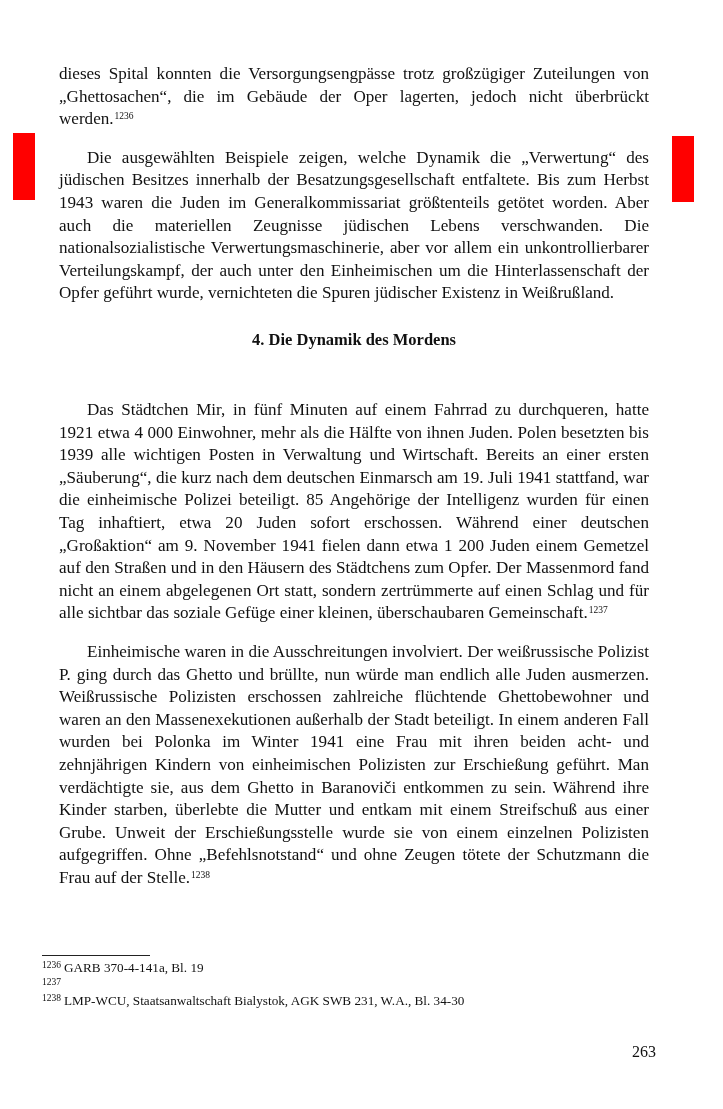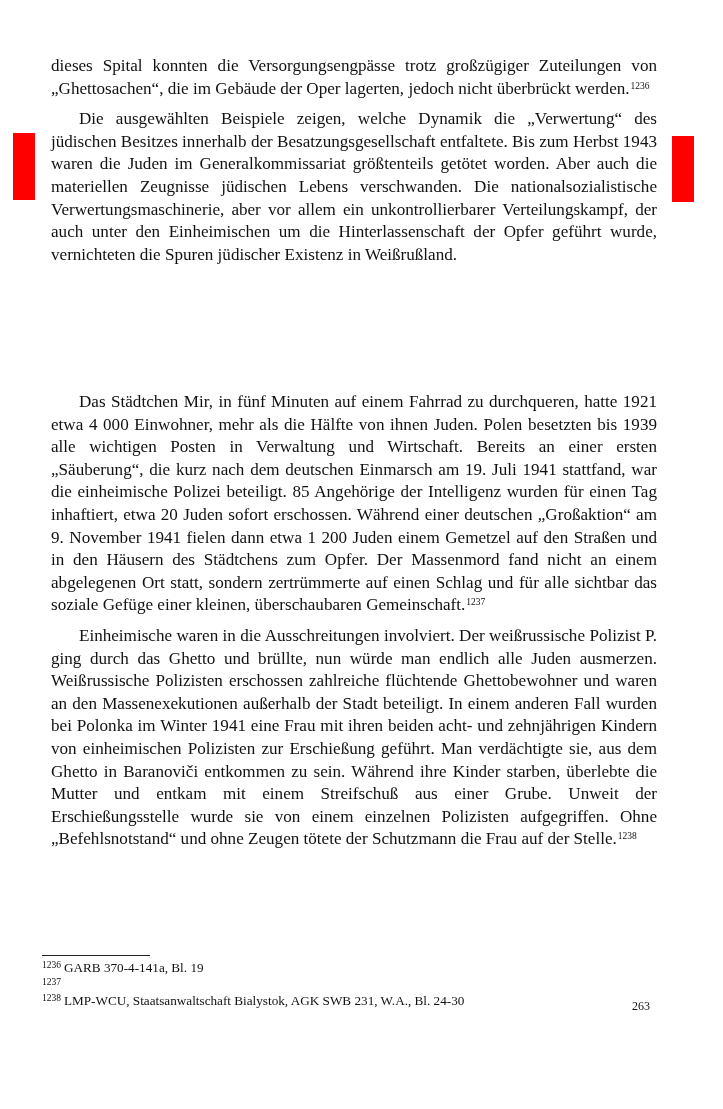--- a/index.html
+++ b/index.html
@@ -1,60 +1,61 @@
 <!DOCTYPE html>
 <html><head>
 <meta charset="utf-8">
 <style>
   html, body { margin:0; padding:0; background:#ffffff; }
   body { width:723px; height:1109px; position:relative; overflow:hidden;
          font-family:"Liberation Serif","DejaVu Serif",serif; color:#111; }
   .page { position:absolute; left:0; top:0; width:723px; height:1109px; }
   .text { position:absolute; left:43px; width:622px; font-size:17.1px; line-height:22.6px; }
-  .block p { margin:8px; text-align:justify; text-align-last:left; }
+  .block p { margin:16px; text-align:justify; text-align-last:left; }
   .indent { text-indent:28px;font-family:Liberation Serif, serif; }
   .heading { position:absolute; left:43px; width:622px; top:329px; text-align:center;
              font-weight:bold; font-size:16.5px; line-height:22px; }
   .sup { font-size:9.5px; vertical-align:top; position:relative; top:-3px; margin-left:1px; }
   .marker { position:absolute; background:#ff0000; }
   .fn-rule { position:absolute; left:42px; top:955px; width:108px; height:1px; background:#222; }
   .footnotes { position:absolute; left:42px; top:960px; width:600px; font-size:13.2px; line-height:16.5px; }
   .fn { display:flex; }
   .fn-num { font-size:9.5px; width:22px; position:relative; top:-3px; }
-  .pagenum { position:absolute; left:632px; top:999px; font-size:12px; }
+  .pagenum { position:absolute; left:632px; top:1043px; font-size:16px; }
 </style>
 </head>
 <body>
 
 <div class="page">
 
   <div class="marker" style="left:13px;top:133px;width:22px;height:67px;"></div>
   <div class="marker" style="left:672px;top:136px;width:22px;height:66px;"></div>
 
   <div class="text block" style="top:47px;">
     <p><span>dieses Spital konnten die Versorgungsengpässe trotz großzügiger Zuteilungen von „Ghettosachen“, die im Gebäude der Oper lagerten, jedoch nicht überbrückt werden.</span><span class="sup">1236</span></p>
     <p class="indent"><span>Die ausgewählten Beispiele zeigen, welche Dynamik die „Verwertung“ des jüdischen Besitzes innerhalb der Besatzungsgesellschaft entfaltete. Bis zum Herbst 1943 waren die Juden im Generalkommissariat größtenteils getötet worden. Aber auch die materiellen Zeugnisse jüdischen Lebens verschwanden. Die nationalsozialistische Verwertungsmaschinerie, aber vor allem ein unkontrollierbarer Verteilungskampf, der auch unter den Einheimischen um die Hinterlassenschaft der Opfer geführt wurde, vernichteten die Spuren jüdischer Existenz in Weißrußland.</span></p>
   </div>
 
+  <div class="heading">4.  Die Dynamik des Mordens</div>
 
   <div class="text block" style="top:383px;">
     <p class="indent"><span>Das Städtchen Mir, in fünf Minuten auf einem Fahrrad zu durchqueren, hatte 1921 etwa 4 000 Einwohner, mehr als die Hälfte von ihnen Juden. Polen besetzten bis 1939 alle wichtigen Posten in Verwaltung und Wirtschaft. Bereits an einer ersten „Säuberung“, die kurz nach dem deutschen Einmarsch am 19. Juli 1941 stattfand, war die einheimische Polizei beteiligt. 85 Angehörige der Intelligenz wurden für einen Tag inhaftiert, etwa 20 Juden sofort erschossen. Während einer deutschen „Großaktion“ am 9. November 1941 fielen dann etwa 1 200 Juden einem Gemetzel auf den Straßen und in den Häusern des Städtchens zum Opfer. Der Massenmord fand nicht an einem abgelegenen Ort statt, sondern zertrümmerte auf einen Schlag und für alle sichtbar das soziale Gefüge einer kleinen, überschaubaren Gemeinschaft.</span><span class="sup">1237</span></p>
     <p class="indent"><span>Einheimische waren in die Ausschreitungen involviert. Der weißrussische Polizist P. ging durch das Ghetto und brüllte, nun würde man endlich alle Juden ausmerzen. Weißrussische Polizisten erschossen zahlreiche flüchtende Ghettobewohner und waren an den Massenexekutionen außerhalb der Stadt beteiligt. In einem anderen Fall wurden bei Polonka im Winter 1941 eine Frau mit ihren beiden acht- und zehnjährigen Kindern von einheimischen Polizisten zur Erschießung geführt. Man verdächtigte sie, aus dem Ghetto in Baranoviči entkommen zu sein. Während ihre Kinder starben, überlebte die Mutter und entkam mit einem Streifschuß aus einer Grube. Unweit der Erschießungsstelle wurde sie von einem einzelnen Polizisten aufgegriffen. Ohne „Befehlsnotstand“ und ohne Zeugen tötete der Schutzmann die Frau auf der Stelle.</span><span class="sup">1238</span></p>
   </div>
 
   <div class="fn-rule"></div>
 
   <div class="footnotes">
     <div class="fn">
       <span class="fn-num">1236</span>
       <span>GARB 370-4-141a, Bl. 19</span>
     </div>
     <div class="fn">
       <span class="fn-num">1237</span>
     </div>
     <div class="fn">
       <span class="fn-num">1238</span>
-      <span>LMP-WCU, Staatsanwaltschaft Bialystok, AGK SWB 231, W.A., Bl. 24-30</span>
+      <span>LMP-WCU, Staatsanwaltschaft Bialystok, AGK SWB 231, W.A., Bl. 34-30</span>
     </div>
   </div>
 
   <div class="pagenum">263</div>
 </div>
 
 </body></html>

